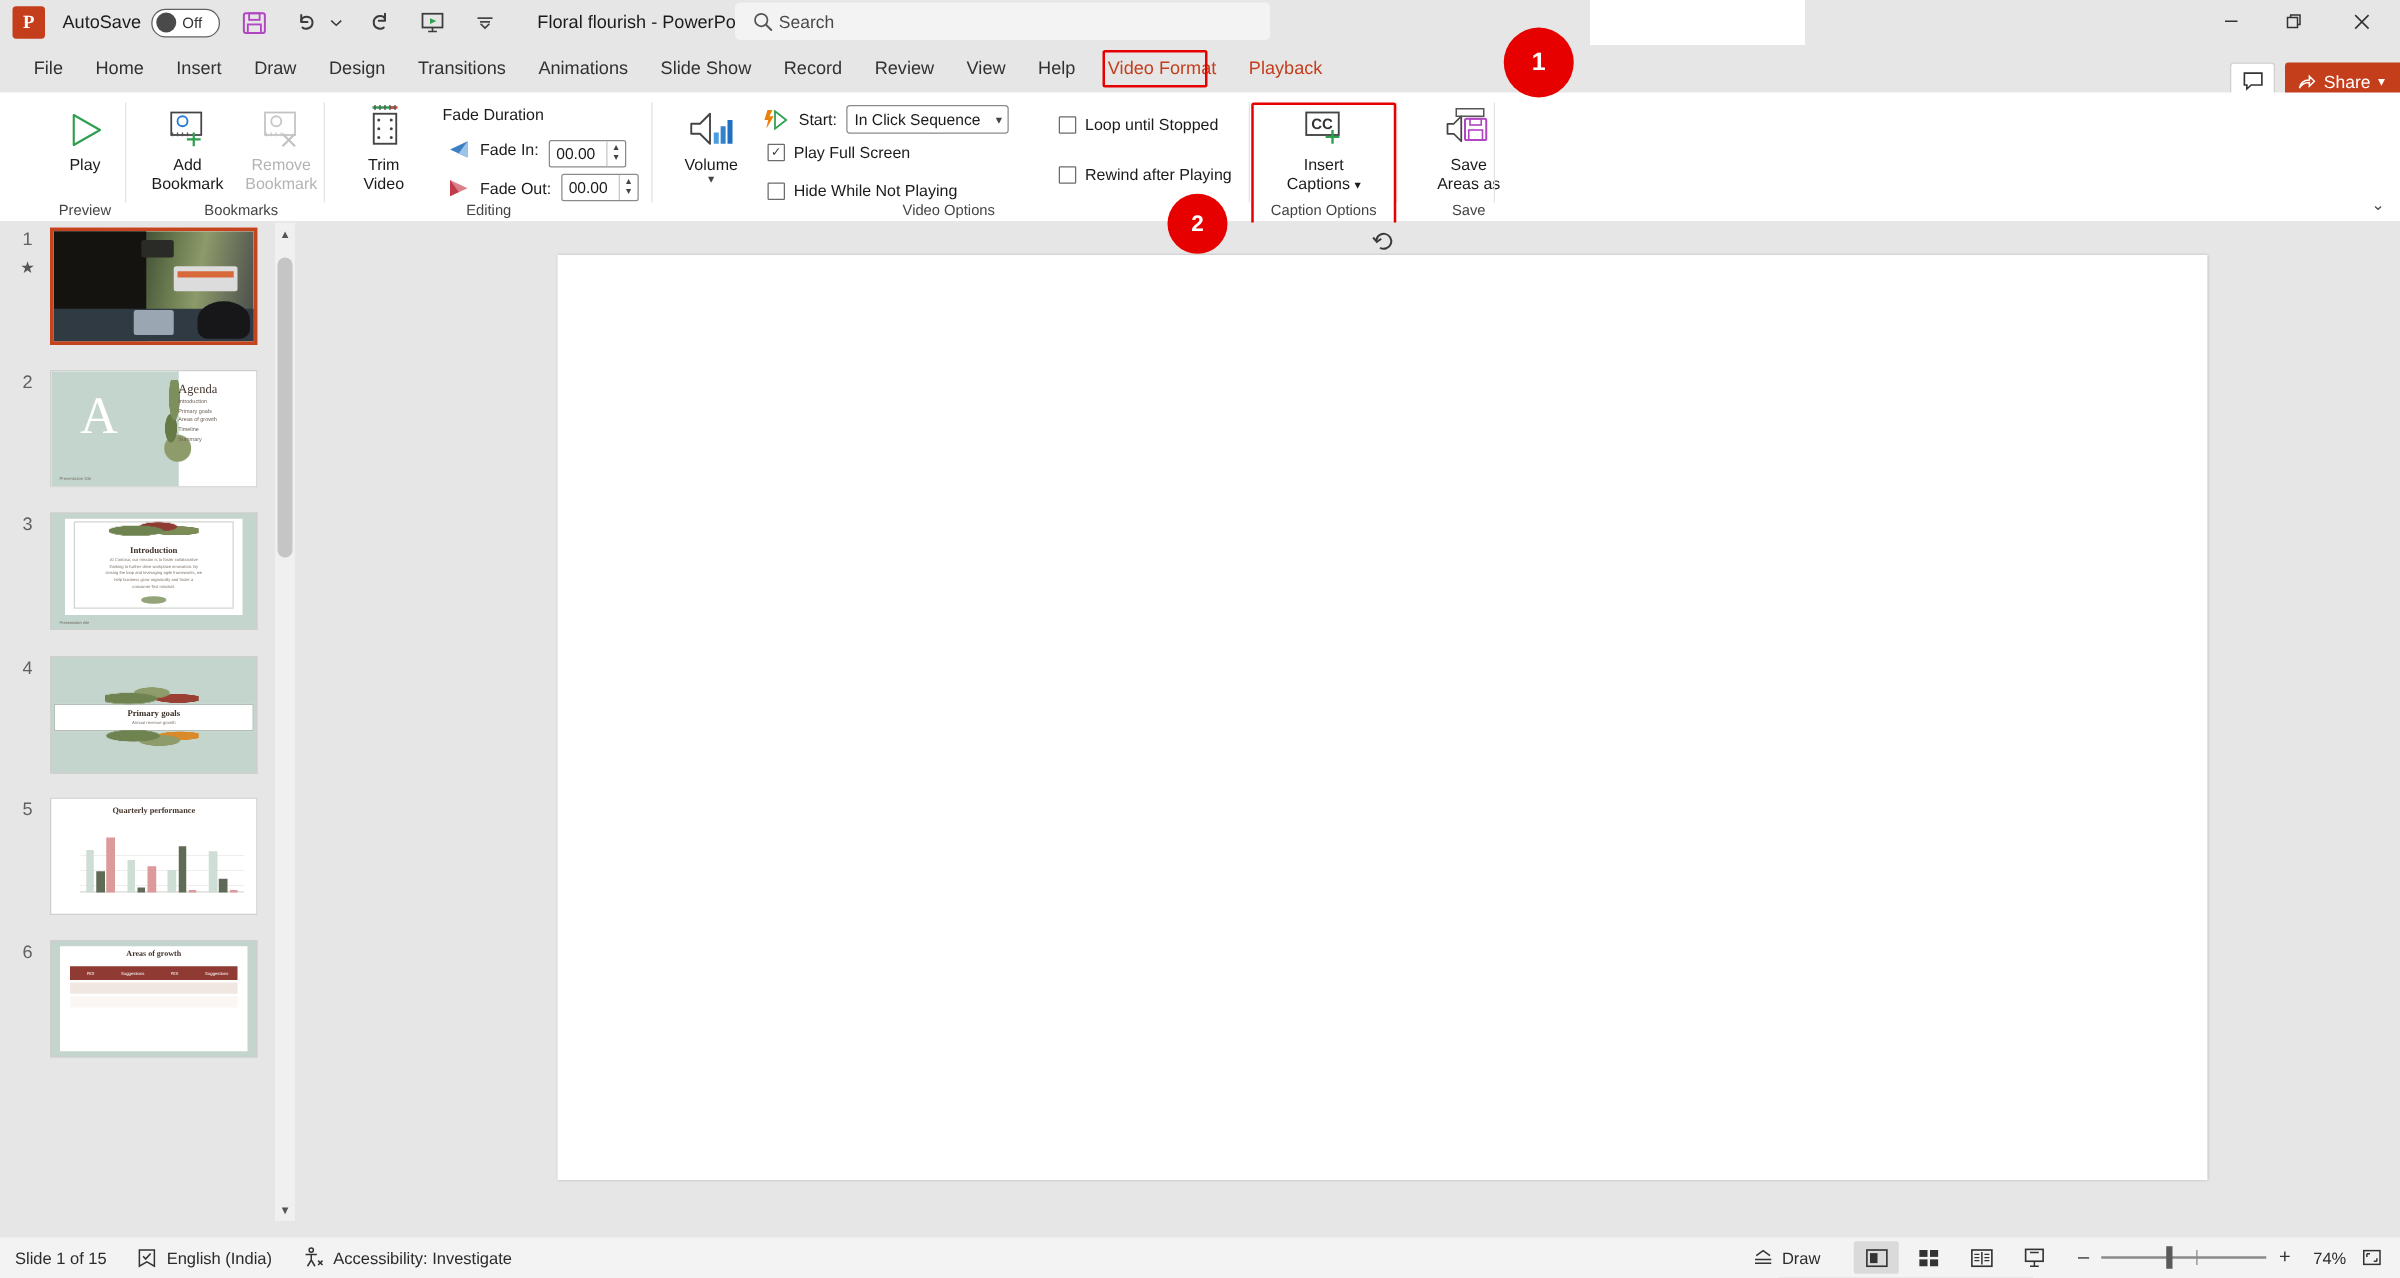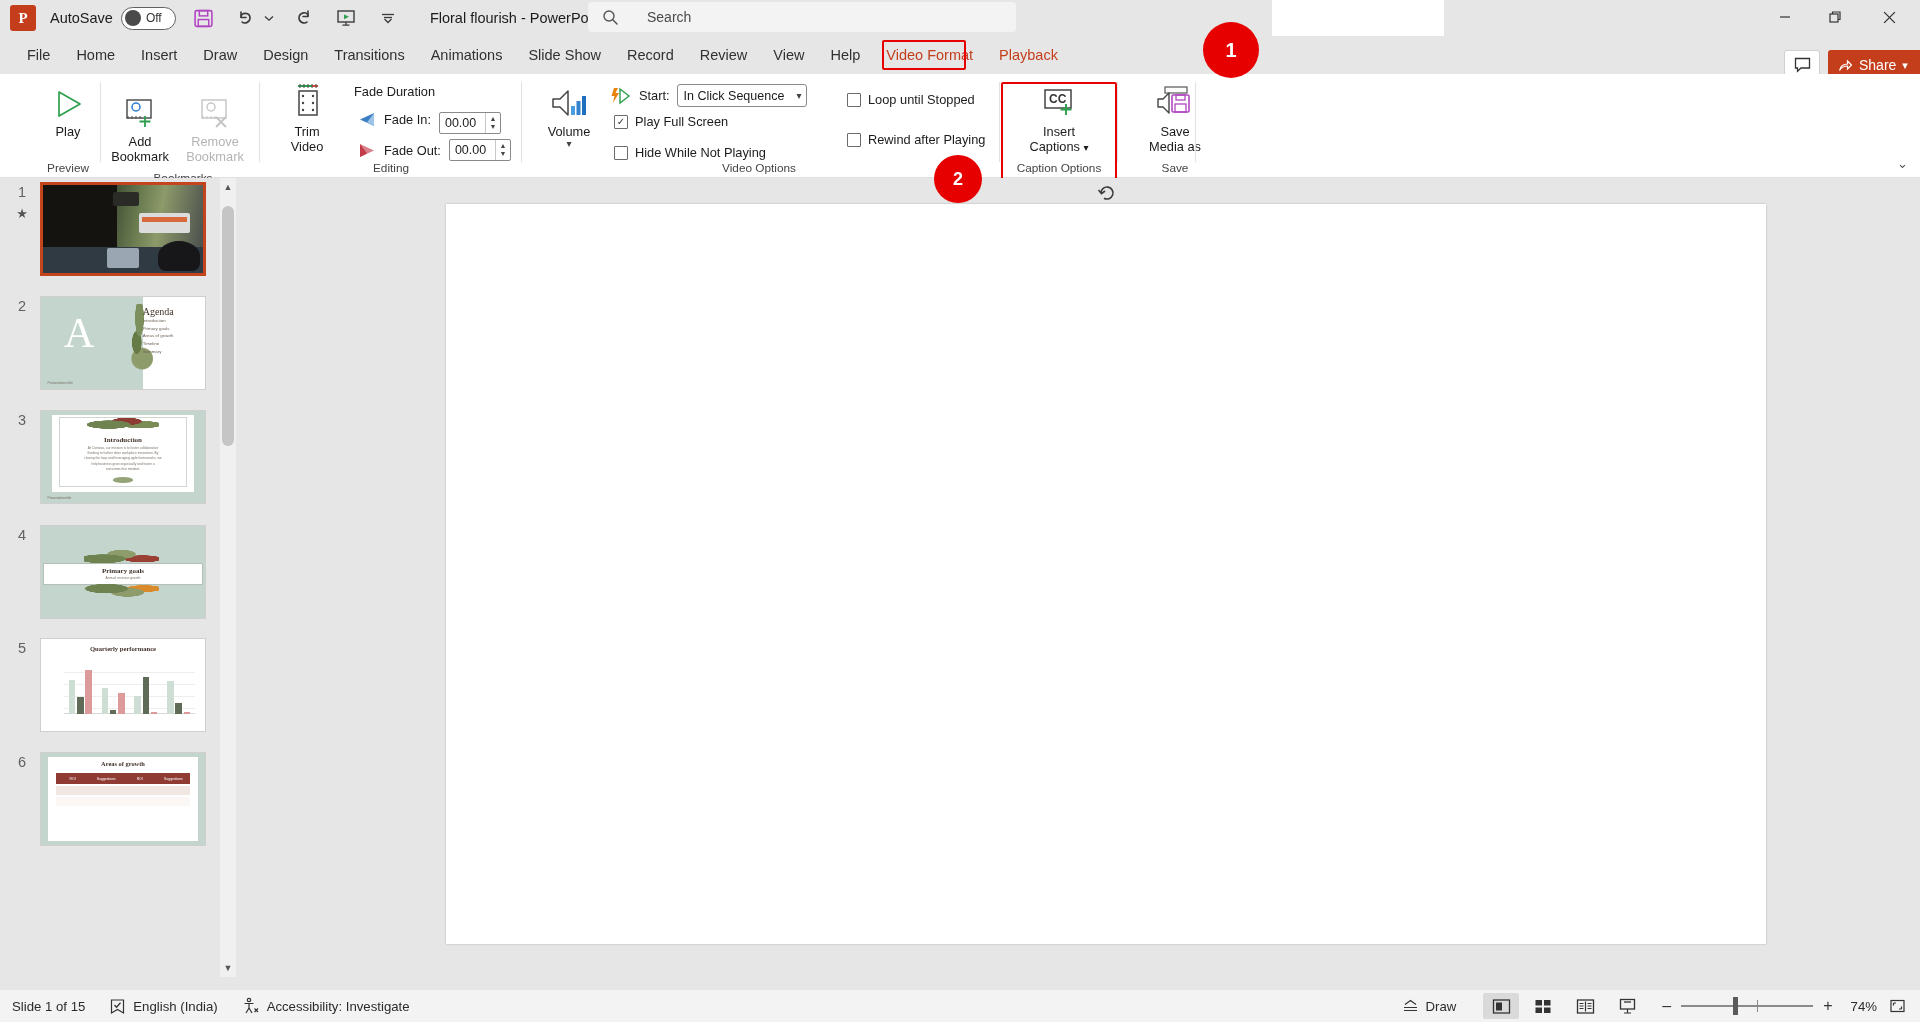--- a/index.html
+++ b/index.html
@@ -33,21 +33,21 @@
   }
   .toggle .tlabel { font-size: 12px; color: #333; margin-left: 5px; }
   .tb-icon {
     margin-left: 14px; width: 28px; height: 28px; display: flex;
     align-items: center; justify-content: center; cursor: default;
   }
   .doc-title { margin-left: 28px; font-size: 14.5px; color: #1b1b1b; }
   .searchbar {
     position: absolute; left: 588px; top: 2px; width: 428px; height: 30px;
     background: #f3f3f3; border-radius: 4px; display: flex; align-items: center;
-    padding-left: 14px; gap: 28px;
+    padding-left: 14px; gap: 4px;
   }
   .searchbar .sph { font-size: 14px; color: #4a4a4a; }
   .white-patch { position: absolute; left: 1272px; top: 0; width: 172px; height: 36px; background:#fff; }
   .wbtn {
     position: absolute; top: 0; width: 50px; height: 34px;
     display: flex; align-items: center; justify-content: center;
   }
   .wbtn svg { stroke: #333; }
 
   
@@ -308,21 +308,21 @@
           <svg width="40" height="36" viewBox="0 0 40 36">
               <path d="M11 6 L32 18 L11 30 Z" fill="none" stroke="#2e9e4f" stroke-width="1.7" stroke-linejoin="round"></path>
             </svg>
         </div>
         <div class="blabel">Play</div>
       </div>
       <div class="glabel">Preview</div>
     </div>
     <div class="rsep" style="left:100px;"></div>
 
-    <div class="rgroup" style="left:93px;width:180px;margin-top:10px;">
+    <div class="rgroup" style="left:103px;width:180px;">
       <div class="bigbtn" style="left:10px;">
         <div class="bicon">
           <svg width="42" height="38" viewBox="0 0 42 38">
             <rect x="8" y="6" width="24" height="18" fill="none" stroke="#444" stroke-width="1.4"></rect>
             <circle cx="17" cy="13" r="4" fill="none" stroke="#2b7cd3" stroke-width="1.5"></circle>
             <path d="M9 22 v3 M13 22 v3 M17 22 v3 M21 22 v3" stroke="#555" stroke-width="1.1"></path>
             <path d="M26 22 v11 M20.5 27.5 h11" stroke="#2e9e4f" stroke-width="1.8"></path>
           </svg>
         </div>
         <div class="blabel">
@@ -476,21 +476,21 @@
           <svg width="46" height="38" viewBox="0 0 46 38">
             <path d="M6 15 h5 L17 9 v20 L11 23 H6 Z" fill="none" stroke="#444" stroke-width="1.4" stroke-linejoin="round"></path>
             <rect x="13" y="3" width="22" height="6" fill="none" stroke="#555" stroke-width="1.2"></rect>
             <rect x="20" y="11" width="17" height="17" rx="1.3" fill="none" stroke="#b146c2" stroke-width="1.6"></rect>
             <rect x="24" y="11" width="9" height="5" fill="none" stroke="#b146c2" stroke-width="1.3"></rect>
             <rect x="23" y="20" width="11" height="8" fill="none" stroke="#b146c2" stroke-width="1.3"></rect>
           </svg>
         </div>
         <div class="blabel">
           <span>Save</span><br>
-          <span>Media as</span>
+          <span>Areas as</span>
         </div>
       </div>
       <div class="glabel">Save</div>
     </div>
     <div class="rsep" style="left:1195px;top:8px;height:80px;"></div>
 
     <div class="ribbon-collapse">⌄</div>
   </div>
 
   <div class="group-highlight"></div>

